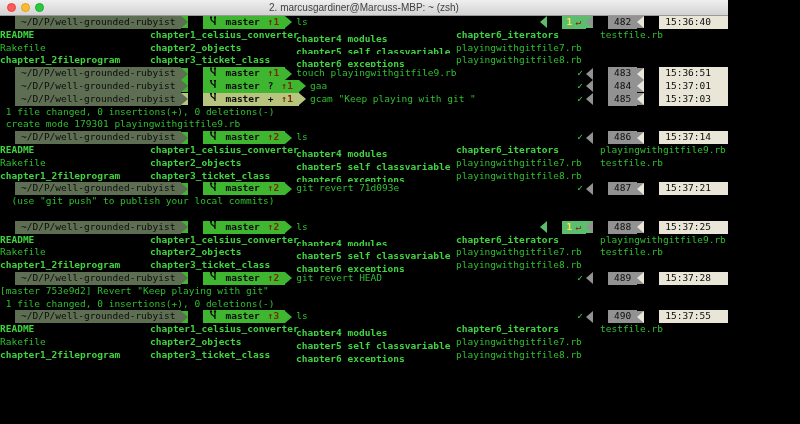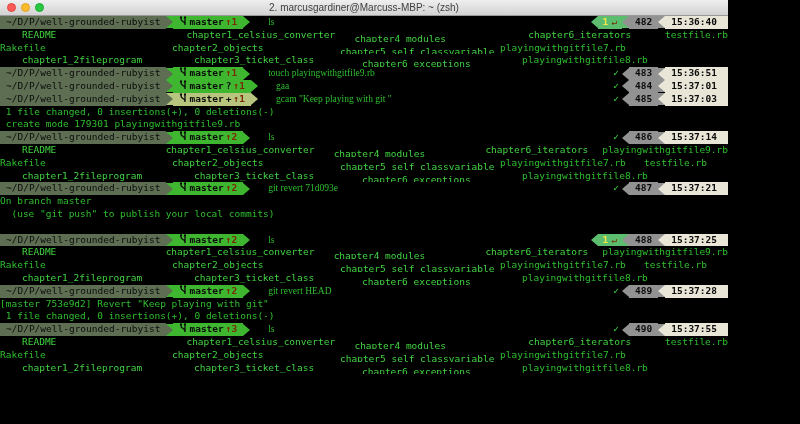--- a/index.html
+++ b/index.html
@@ -14,43 +14,43 @@
   .light.yellow{background:#fdbc2e;border:1px solid #dfa023;}
   .light.green{background:#28c840;border:1px solid #1eaa2f;}
   .title{position:absolute;left:0;right:0;text-align:center;font-family:"Liberation Sans",sans-serif;
          font-size:10px;color:#3f3f3f;pointer-events:none;}
   
   .term{background:var(--bg);color:var(--green);font-size:9.5px;line-height:12.8px;}
   .line{height:12.8px;display:flex;align-items:center;white-space:pre;overflow:hidden;}
   .out{color:var(--green);}
   
   .cell{display:inline-block;overflow:visible;white-space:pre;color:var(--green);}
-  .cell.dir{font-weight:normal;color:var(--green-bold);padding-left:22px;}
+  .cell.dir{font-weight:bold;color:var(--green-bold);}
   .c0{width:150px;} .c1{width:146px;} .c2{width:160px;margin-top:8px;} .c3{width:144px;}
   
-  .seg{display:flex;height:12.8px;padding:0 6px;color:#0b0b0b;}
+  .seg{display:flex;align-items:center;height:12.8px;padding:0 6px;color:#0b0b0b;margin-left:15px;}
   .seg.path{background:var(--seg-path);}
-  .seg.git{background:var(--seg-git);gap:2px;}
+  .seg.git{background:var(--seg-git);gap:8px;}
   .seg.git.staged{background:var(--seg-staged);}
   .arrowR{width:0;height:0;border-top:6.4px solid transparent;border-bottom:6.4px solid transparent;
           border-left:7px solid transparent;}
   .arrowL{width:0;height:0;border-top:6.4px solid transparent;border-bottom:6.4px solid transparent;
           border-right:7px solid transparent;}
-  .cmd{color:var(--green);margin-left:18px;white-space:pre;font-family:Liberation Serif, serif;}
+  .cmd{color:var(--green);margin-left:4px;white-space:pre;}
   .ahead{color:var(--ahead);font-weight:bold;}
   .flags{font-weight:bold;}
   .gitname{font-weight:bold;}
   
   .status{margin-left:auto;display:flex;align-items:center;height:12.8px;}
   .check{color:var(--check);font-weight:bold;margin-right:3px;}
   .seg.exit{background:var(--exit-bg);padding:0 5px;gap:3px;}
   .exitnum{color:var(--exit-num);font-weight:bold;}
   .exitarrow{color:var(--ahead);}
-  .seg.hist{background:var(--seg-grey);font-weight:bold;}
-  .seg.time{background:var(--seg-beige);font-weight:bold;padding-right:11px;}
+  .seg.hist{background:var(--seg-grey);font-weight:normal;}
+  .seg.time{background:var(--seg-beige);font-weight:normal;padding-right:17px;}
   .branch-icon{display:inline-block;}
 </style>
 </head>
 <body>
 
 <div class="window" style="--bg: #000000; --green: #2fbf2f; --green-bold: #41d441; --seg-path: #5e6e52; --seg-git: #3fb62f; --seg-staged: #b7c57f; --seg-grey: #929292; --seg-beige: #e9e6d8; --check: #3bdc3b; --exit-bg: #5cbd6e; --exit-num: #f5e642; --ahead: #7a2900;">
   <div class="titlebar">
     <div class="lights">
       <span class="light red"></span>
       <span class="light yellow"></span>
@@ -90,21 +90,20 @@
               <circle cx="6" cy="1.4" r="1.1" fill="#0b0b0b"></circle>
             </svg></span><span class="gitname">master</span><span class="ahead">↑2</span></span><span class="arrowR" style="border-left-color: rgb(63, 182, 47);"></span><span class="cmd">ls</span><span class="status"><span class="check">✓</span><span class="arrowL" style="border-right-color: rgb(146, 146, 146); background: transparent;"></span><span class="seg hist">486</span><span class="arrowL" style="border-right-color: rgb(233, 230, 216); background: rgb(146, 146, 146);"></span><span class="seg time">15:37:14</span></span></div>
       <div class="line"><span class="cell c0 dir">README</span><span class="cell c1 dir">chapter1_celsius_converter</span><span class="cell c2 dir">chapter4_modules</span><span class="cell c3 dir">chapter6_iterators</span><span class="cell c4">playingwithgitfile9.rb</span></div>
       <div class="line"><span class="cell c0">Rakefile</span><span class="cell c1 dir">chapter2_objects</span><span class="cell c2 dir">chapter5_self_classvariable</span><span class="cell c3">playingwithgitfile7.rb</span><span class="cell c4">testfile.rb</span></div>
       <div class="line"><span class="cell c0 dir">chapter1_2fileprogram</span><span class="cell c1 dir">chapter3_ticket_class</span><span class="cell c2 dir">chapter6_exceptions</span><span class="cell c3">playingwithgitfile8.rb</span></div>
       <div class="line"><span class="seg path"><span>~/D/P/well-grounded-rubyist</span></span><span class="arrowR" style="border-left-color: rgb(94, 110, 82); background: rgb(63, 182, 47);"></span><span class="seg git"><span class="branch-icon"><svg width="8" height="10" viewBox="0 0 8 10">
               <path d="M6 1v8 M2 1v2c0 3 4 2 4 5" fill="none" stroke="#0b0b0b" stroke-width="1.3"></path>
               <circle cx="2" cy="1.4" r="1.1" fill="#0b0b0b"></circle>
               <circle cx="6" cy="1.4" r="1.1" fill="#0b0b0b"></circle>
             </svg></span><span class="gitname">master</span><span class="ahead">↑2</span></span><span class="arrowR" style="border-left-color: rgb(63, 182, 47);"></span><span class="cmd">git revert 71d093e</span><span class="status"><span class="check">✓</span><span class="arrowL" style="border-right-color: rgb(146, 146, 146); background: transparent;"></span><span class="seg hist">487</span><span class="arrowL" style="border-right-color: rgb(233, 230, 216); background: rgb(146, 146, 146);"></span><span class="seg time">15:37:21</span></span></div>
-      <div class="line"><span class="out">On branch master</span></div>
       <div class="line"><span class="out">  (use "git push" to publish your local commits)</span></div>
       <div class="line"></div>
       <div class="line"><span class="seg path"><span>~/D/P/well-grounded-rubyist</span></span><span class="arrowR" style="border-left-color: rgb(94, 110, 82); background: rgb(63, 182, 47);"></span><span class="seg git"><span class="branch-icon"><svg width="8" height="10" viewBox="0 0 8 10">
               <path d="M6 1v8 M2 1v2c0 3 4 2 4 5" fill="none" stroke="#0b0b0b" stroke-width="1.3"></path>
               <circle cx="2" cy="1.4" r="1.1" fill="#0b0b0b"></circle>
               <circle cx="6" cy="1.4" r="1.1" fill="#0b0b0b"></circle>
             </svg></span><span class="gitname">master</span><span class="ahead">↑2</span></span><span class="arrowR" style="border-left-color: rgb(63, 182, 47);"></span><span class="cmd">ls</span><span class="status"><span class="arrowL" style="border-right-color: rgb(92, 189, 110); background: transparent;"></span><span class="seg exit"><span class="exitnum">1</span><span class="exitarrow">↵</span></span><span class="arrowL" style="border-right-color: rgb(146, 146, 146); background: rgb(92, 189, 110);"></span><span class="seg hist">488</span><span class="arrowL" style="border-right-color: rgb(233, 230, 216); background: rgb(146, 146, 146);"></span><span class="seg time">15:37:25</span></span></div>
       <div class="line"><span class="cell c0 dir">README</span><span class="cell c1 dir">chapter1_celsius_converter</span><span class="cell c2 dir">chapter4_modules</span><span class="cell c3 dir">chapter6_iterators</span><span class="cell c4">playingwithgitfile9.rb</span></div>
       <div class="line"><span class="cell c0">Rakefile</span><span class="cell c1 dir">chapter2_objects</span><span class="cell c2 dir">chapter5_self_classvariable</span><span class="cell c3">playingwithgitfile7.rb</span><span class="cell c4">testfile.rb</span></div>
       <div class="line"><span class="cell c0 dir">chapter1_2fileprogram</span><span class="cell c1 dir">chapter3_ticket_class</span><span class="cell c2 dir">chapter6_exceptions</span><span class="cell c3">playingwithgitfile8.rb</span></div>

